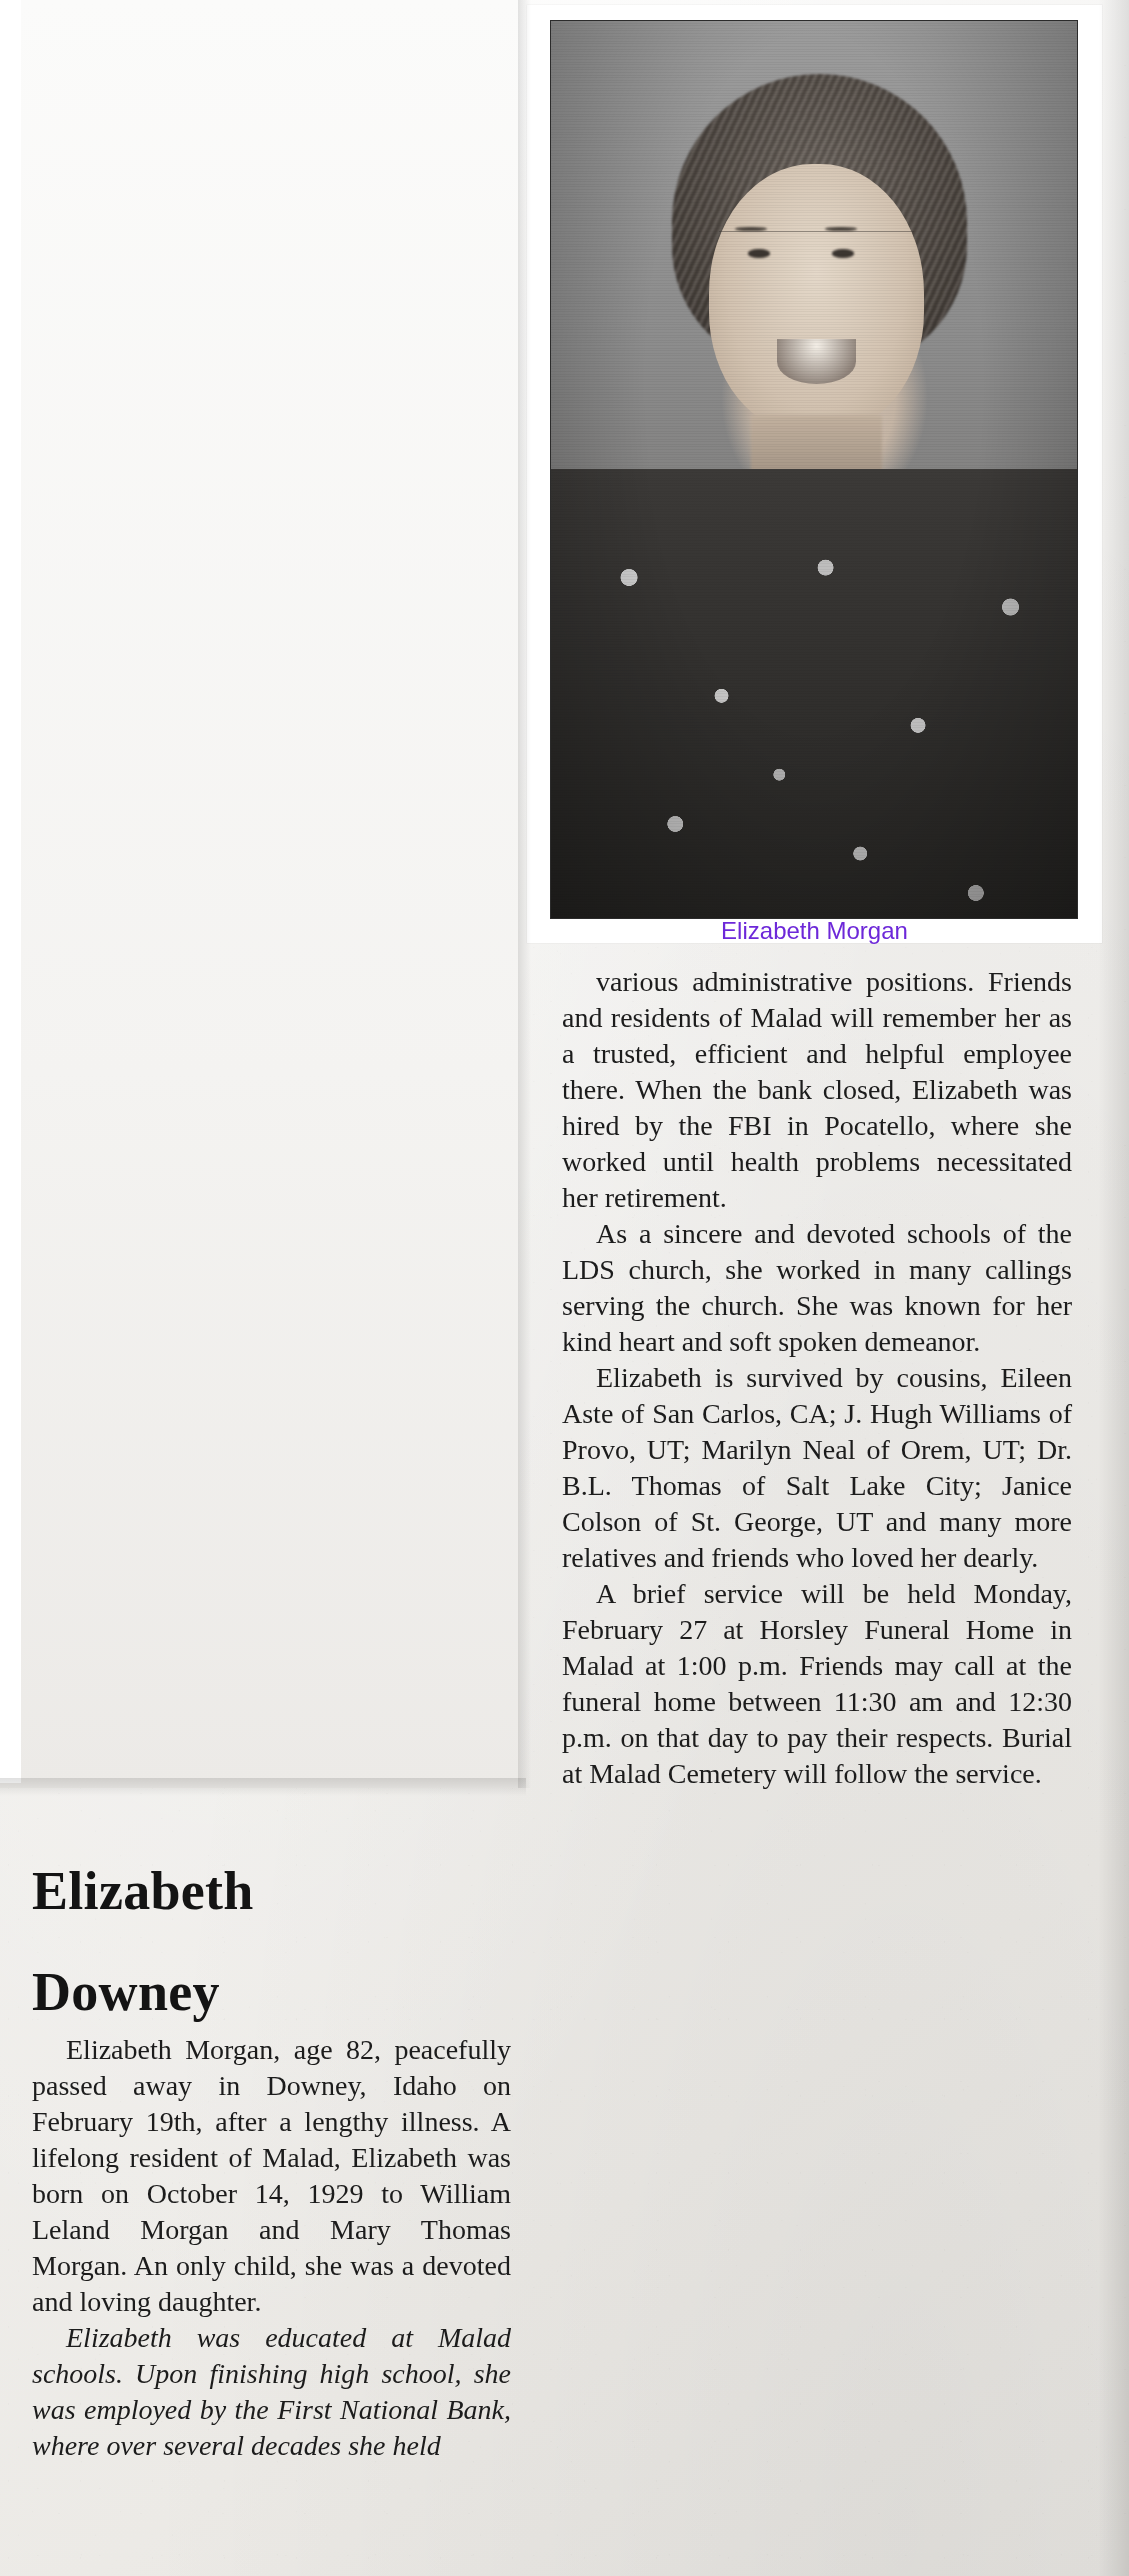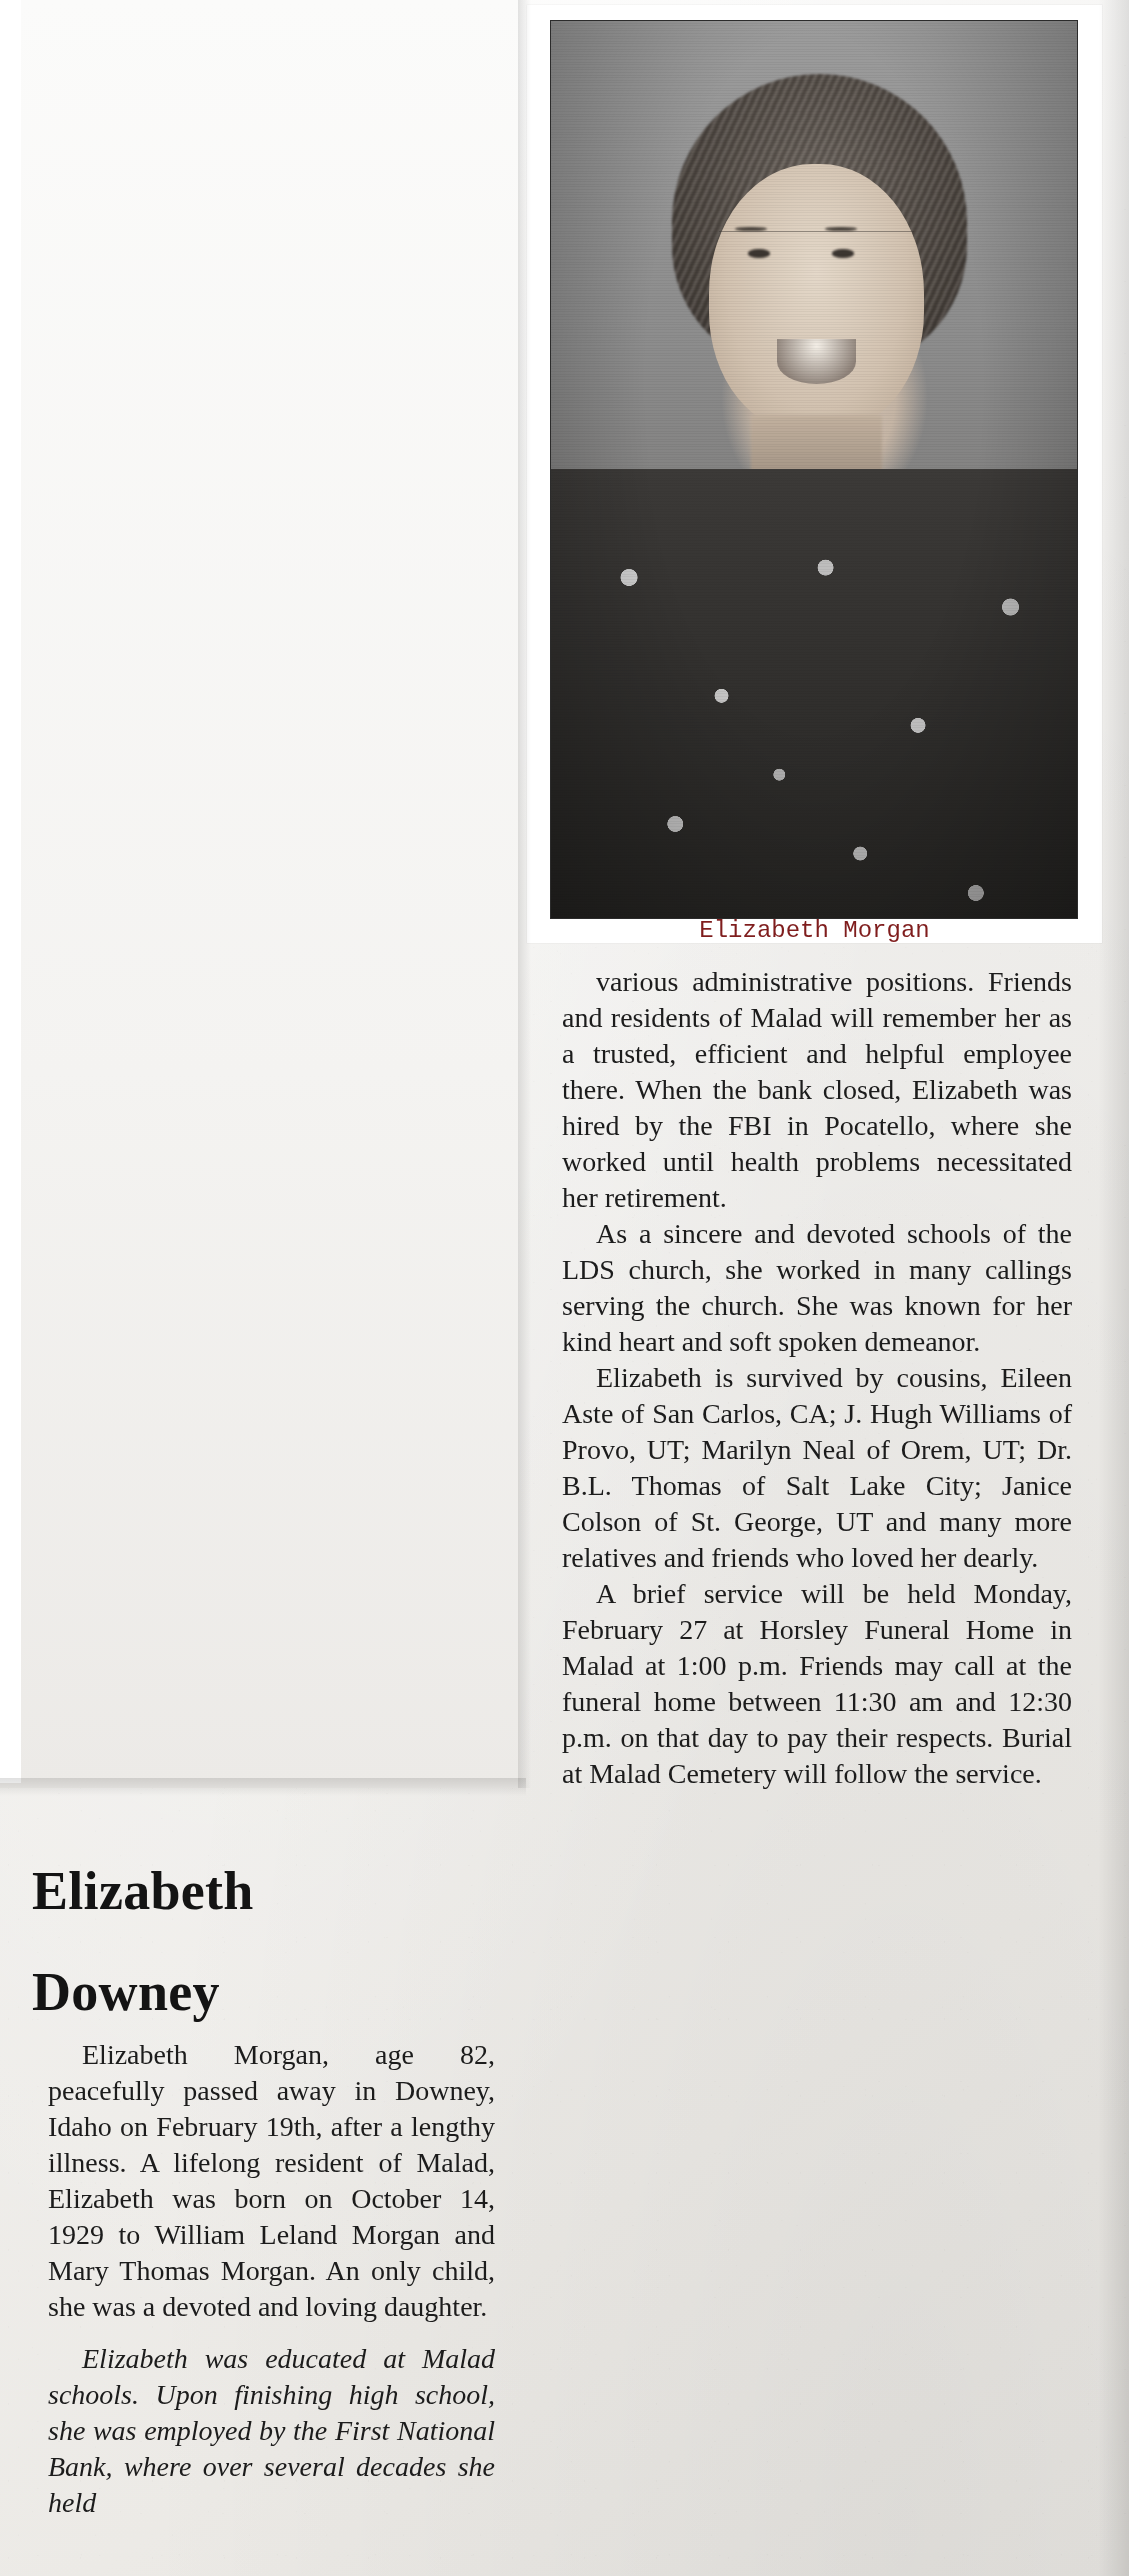--- a/index.html
+++ b/index.html
@@ -171,24 +171,24 @@
     background: repeating-linear-gradient(0deg, rgba(0,0,0,.045) 0 1px, rgba(255,255,255,.02) 1px 2.6px);
     mix-blend-mode: multiply;
   }
 
   .photo-caption {
     position: absolute;
     left: 23px;
     top: 913px;
     width: 529px;
     height: 24px;
-    font-family: Liberation Mono, monospace;
+    font-family: Liberation Sans, sans-serif;
     font-size: 24px;
     line-height: 25px;
-    color: #7f1d1d;
+    color: #6d28d9;
     text-align: center;
     white-space: nowrap;
   }
 
   
   .left-col {
     position: absolute;
     left: 32px;
     top: 1819px;
     width: 479px;
@@ -198,21 +198,21 @@
     font-size: 54px;
     line-height: 58px;
     font-weight: 700;
     letter-spacing: 0.3px;
     color: #141414;
     margin: 0 0 11.3px 0;
   }
   .headline span { display: block; margin-top: 43px; }
 
   .body-col p {
-    margin: 16px;
+    margin: 0;
     font-size: 28px;
     line-height: 36px;
     text-align: justify;
     text-justify: inter-word;
     text-indent: 34px;
     color: #1c1c1c;
     -webkit-font-smoothing: antialiased;
   }
   .body-col p + p { margin-top: 0; font-style: italic; }
 

